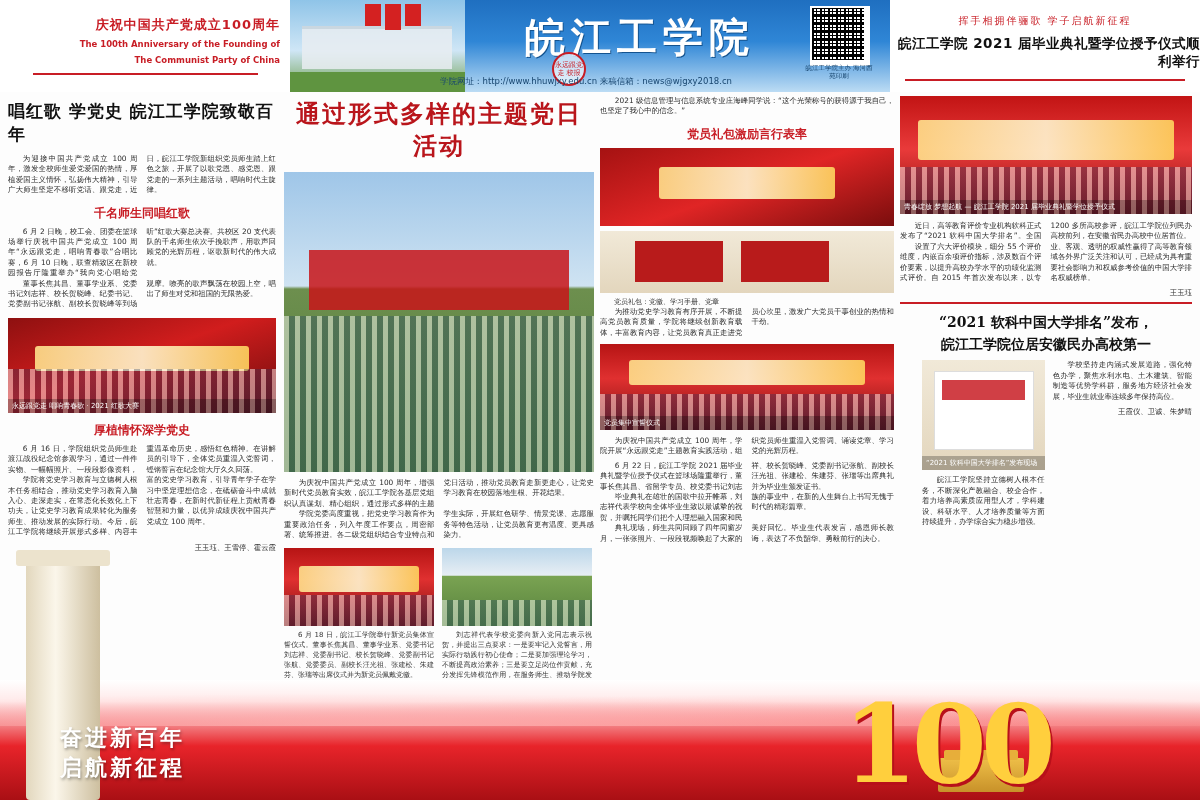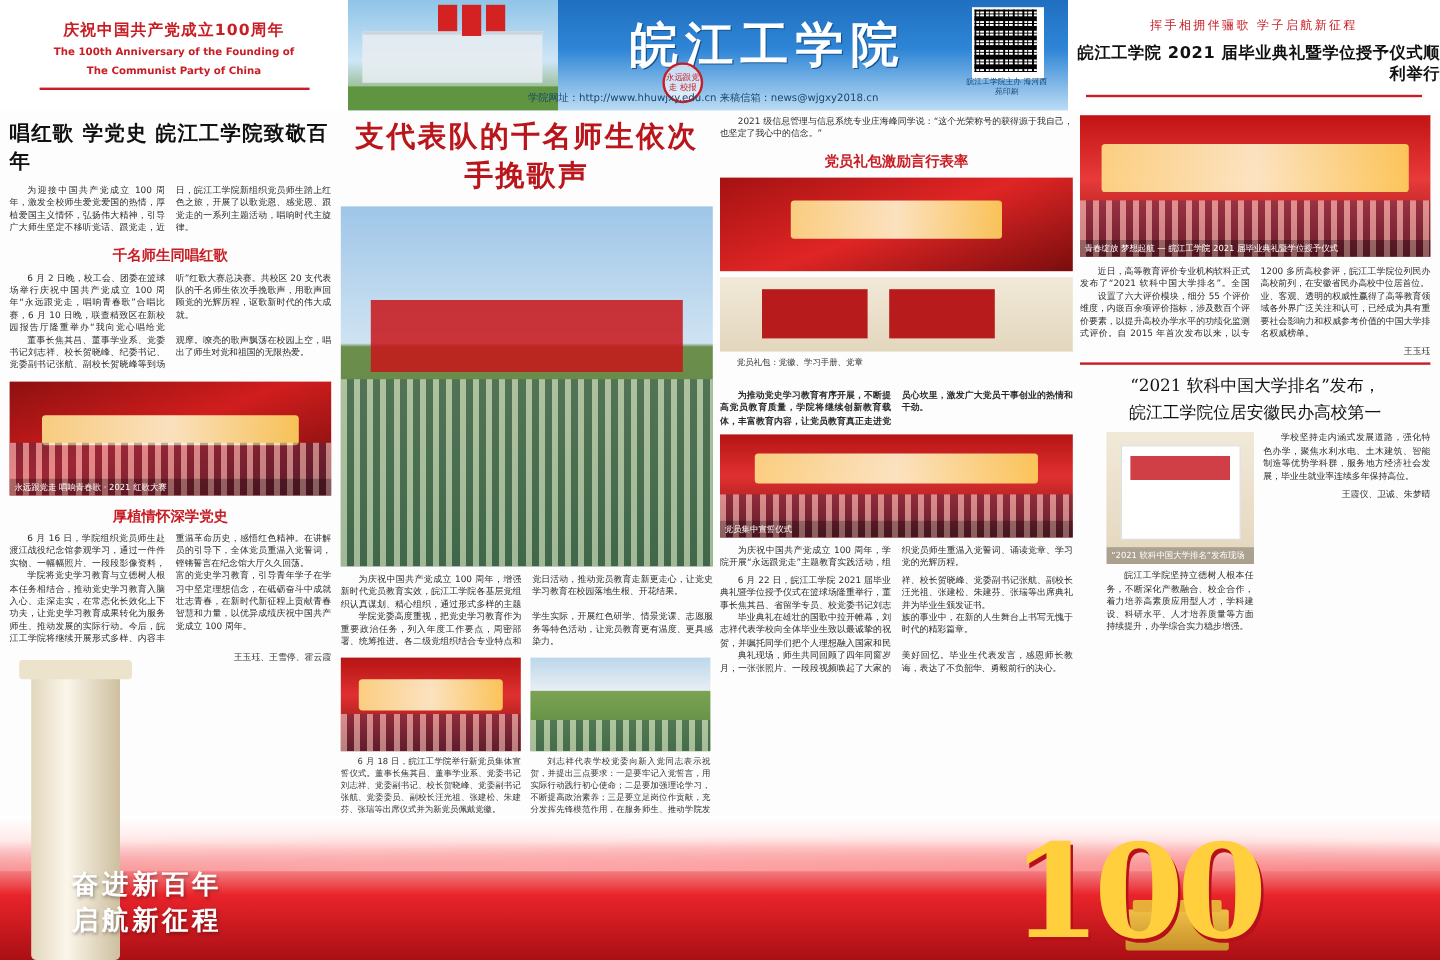--- a/index.html
+++ b/index.html
@@ -7,21 +7,21 @@
     width:1200px;height:800px;overflow:hidden;
     background:#ffffff;
     font-family:"DejaVu Sans","Liberation Sans",sans-serif;
     color:#1a1a1a;
   }
   .page{position:relative;width:1200px;height:800px;background:#fdfdfd;}
 
   
   .masthead{position:absolute;left:0;top:0;width:1200px;height:92px;}
   .mh-left{position:absolute;left:0;top:0;width:290px;height:92px;background:#fff;}
-  .mh-anniv{padding:16px 10px 0 10px;text-align:center;border-radius:31px;}
+  .mh-anniv{padding:16px 10px 0 10px;text-align:right;border-radius:31px;}
   .mh-anniv .cn{color:#c81d25;font-size:13px;font-weight:bold;letter-spacing:1px;}
   .mh-anniv .en1,.mh-anniv .en2{color:#c81d25;font-size:8.5px;font-weight:bold;line-height:12px;margin-top:4px;}
   .mh-rule{width:225px;height:2px;background:#c81d25;margin:7px auto 0 auto;}
 
   .mh-center{position:absolute;left:290px;top:0;width:600px;height:92px;
     background:linear-gradient(180deg,#1f6fc0 0%,#2f86d6 45%,#bcdcf4 100%);
     overflow:hidden;}
   .mh-photo{position:absolute;left:0;top:0;width:175px;height:92px;
     background:linear-gradient(180deg,#8fc4e8 0%,#cfe6f6 55%,#6f9f4f 100%);}
   .mh-photo .bldg{position:absolute;left:12px;top:26px;width:150px;height:40px;background:#e9eef2;opacity:.85;border-top:3px solid #cfd8de;}
@@ -84,21 +84,21 @@
     background:repeating-linear-gradient(90deg,rgba(255,255,255,.85) 0 5px,rgba(30,60,110,.55) 5px 11px);opacity:.55;}
   .ph-banner{position:absolute;left:8%;top:26%;width:84%;height:20%;background:rgba(200,20,25,.85);}
   .ph-gold{position:absolute;left:10%;top:30%;width:80%;height:26%;
     background:linear-gradient(90deg,#ffe08a,#fff6d0,#ffd45e);opacity:.9;border-radius:3px;}
   .ph-label{position:absolute;left:0;bottom:0;width:100%;text-align:left;color:#fff;font-size:7px;padding:2px 4px;background:rgba(0,0,0,.25);}
 
   
   .center-headline{font-family:"DejaVu Serif","Liberation Serif",serif;font-weight:bold;
     font-size:24px;letter-spacing:2px;color:#b9151b;text-align:center;margin:2px 0 10px 0;}
 
-  .rank-head{font-family:"DejaVu Serif","Liberation Serif",serif;font-weight:normal;font-size:14px;
+  .rank-head{font-family:"DejaVu Serif","Liberation Serif",serif;font-weight:bold;font-size:14px;
     line-height:20px;color:#111;text-align:center;margin:8px 0 6px 0;}
   .redline{height:2px;background:#c81d25;margin:4px 0 6px 0;}
 
   
   .bottom{position:absolute;left:0;bottom:0;width:1200px;height:120px;
     background:linear-gradient(180deg,#ffffff 0%,#ffe9e9 18%,#e8242a 55%,#a90f14 100%);}
   .bottom .wave{position:absolute;left:0;top:6px;width:1200px;height:40px;
     background:radial-gradient(ellipse at 30% 120%,rgba(255,180,180,.9),transparent 60%),
                radial-gradient(ellipse at 70% 130%,rgba(255,150,150,.85),transparent 60%);}
   .pillar{position:absolute;left:26px;bottom:0;width:74px;height:250px;
@@ -172,21 +172,21 @@
       <div class="ph-label">永远跟党走  唱响青春歌 · 2021 红歌大赛</div>
     </div>
 
     <div class="sub-head">厚植情怀深学党史</div>
     <div class="body-text">6 月 16 日，学院组织党员师生赴渡江战役纪念馆参观学习，通过一件件实物、一幅幅照片、一段段影像资料，重温革命历史，感悟红色精神。在讲解员的引导下，全体党员重温入党誓词，铿锵誓言在纪念馆大厅久久回荡。</div>
     <div class="body-text">学院将党史学习教育与立德树人根本任务相结合，推动党史学习教育入脑入心、走深走实，在常态化长效化上下功夫，让党史学习教育成果转化为服务师生、推动发展的实际行动。今后，皖江工学院将继续开展形式多样、内容丰富的党史学习教育，引导青年学子在学习中坚定理想信念，在砥砺奋斗中成就壮志青春，在新时代新征程上贡献青春智慧和力量，以优异成绩庆祝中国共产党成立 100 周年。</div>
     <div class="byline">王玉珏、王雪停、霍云霞</div>
   </div>
 
   <div class="col colB">
-    <div class="center-headline">支代表队的千名师生依次手挽歌声</div>
+    <div class="center-headline">通过形式多样的主题党日活动</div>
 
     <div class="photo p-crowd" style="height:300px;">
       <div class="ph-banner"></div>
       <div class="ph-people" style="height:52%;"></div>
     </div>
 
     <div class="body-text" style="margin-top:6px;">为庆祝中国共产党成立 100 周年，增强新时代党员教育实效，皖江工学院各基层党组织认真谋划、精心组织，通过形式多样的主题党日活动，推动党员教育走新更走心，让党史学习教育在校园落地生根、开花结果。</div>
     <div class="body-text">学院党委高度重视，把党史学习教育作为重要政治任务，列入年度工作要点，周密部署、统筹推进。各二级党组织结合专业特点和学生实际，开展红色研学、情景党课、志愿服务等特色活动，让党员教育更有温度、更具感染力。</div>
 
     <div style="display:flex;gap:8px;margin-top:8px;">
@@ -213,21 +213,21 @@
 
     <div class="photo p-gift" style="height:78px;margin-top:2px;">
       <div class="ph-gold" style="left:20%;top:25%;width:60%;height:40%;"></div>
     </div>
     <div class="photo p-book" style="height:62px;margin-top:5px;">
       <div style="position:absolute;left:12%;top:16%;width:30%;height:66%;background:#b81b1b;"></div>
       <div style="position:absolute;left:48%;top:16%;width:30%;height:66%;background:#b81b1b;"></div>
     </div>
     <div class="cap">党员礼包：党徽、学习手册、党章</div>
 
-    <div class="body-text" style="margin-top:18px;font-weight:bold;">为推动党史学习教育有序开展，不断提高党员教育质量，学院将继续创新教育载体，丰富教育内容，让党员教育真正走进党员心坎里，激发广大党员干事创业的热情和干劲。</div>
+    <div class="body-text" style="margin-top:0;">为推动党史学习教育有序开展，不断提高党员教育质量，学院将继续创新教育载体，丰富教育内容，让党员教育真正走进党员心坎里，激发广大党员干事创业的热情和干劲。</div>
 
     <div class="photo p-stage" style="height:86px;margin-top:6px;">
       <div class="ph-gold" style="top:18%;height:30%;"></div>
       <div class="ph-people" style="height:42%;"></div>
       <div class="ph-label">党员集中宣誓仪式</div>
     </div>
 
     <div class="body-text" style="margin-top:6px;">为庆祝中国共产党成立 100 周年，学院开展“永远跟党走”主题教育实践活动，组织党员师生重温入党誓词、诵读党章、学习党的光辉历程。</div>
 
     <div class="body-text" style="margin-top:4px;">6 月 22 日，皖江工学院 2021 届毕业典礼暨学位授予仪式在篮球场隆重举行，董事长焦其昌、省留学专员、校党委书记刘志祥、校长贺晓峰、党委副书记张航、副校长汪光祖、张建松、朱建芬、张瑞等出席典礼并为毕业生颁发证书。</div>

